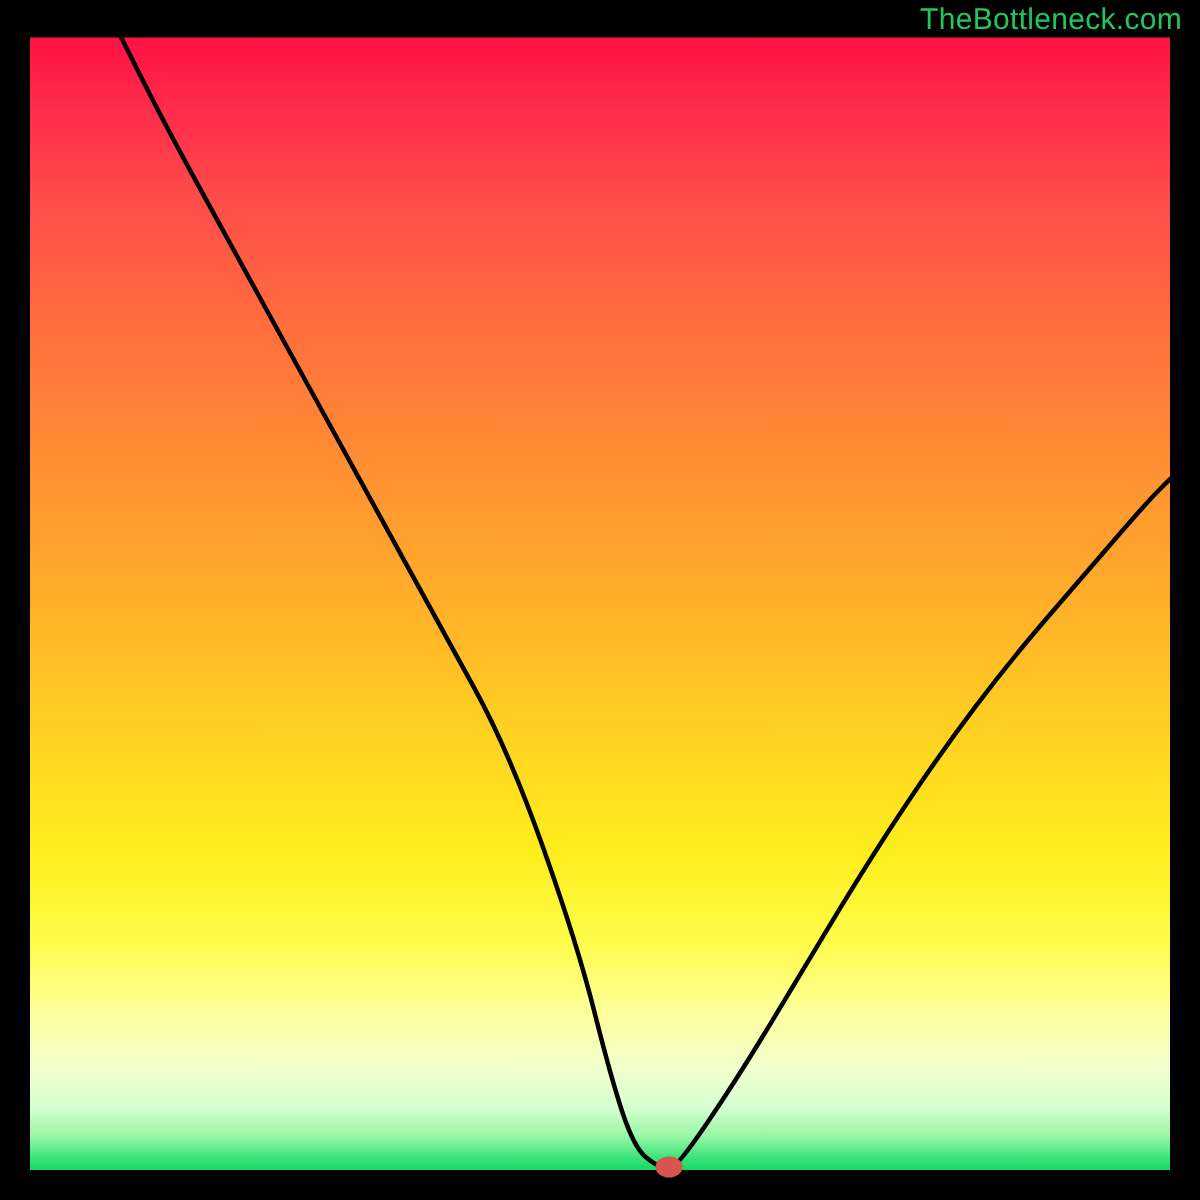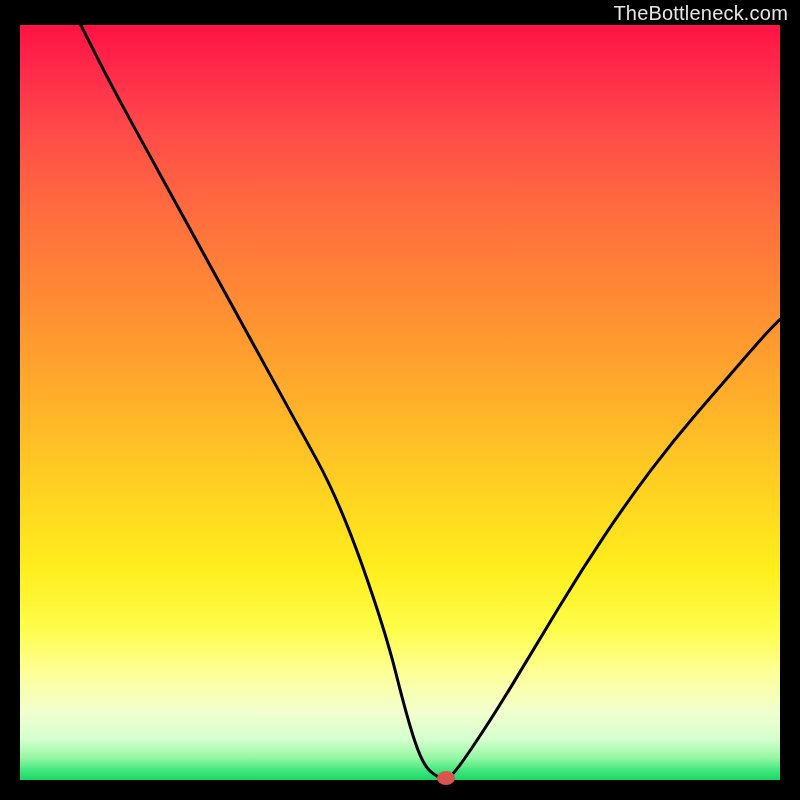--- a/index.html
+++ b/index.html
@@ -47,21 +47,21 @@
       #3fe67b 98.8%,
       #17d964 100%
     );
   }
   .watermark {
     position: absolute;
     top: 2px;
     right: 12px;
     font-family: Arial, Helvetica, sans-serif;
     font-size: 20px;
-    color: #e5e5e5;
+    color: #22c55e;
     font-weight: 400;
     letter-spacing: 0.2px;
   }
   svg.curve {
     position: absolute;
     inset: 0;
   }
   .marker {
     position: absolute;
     width: 18px;

